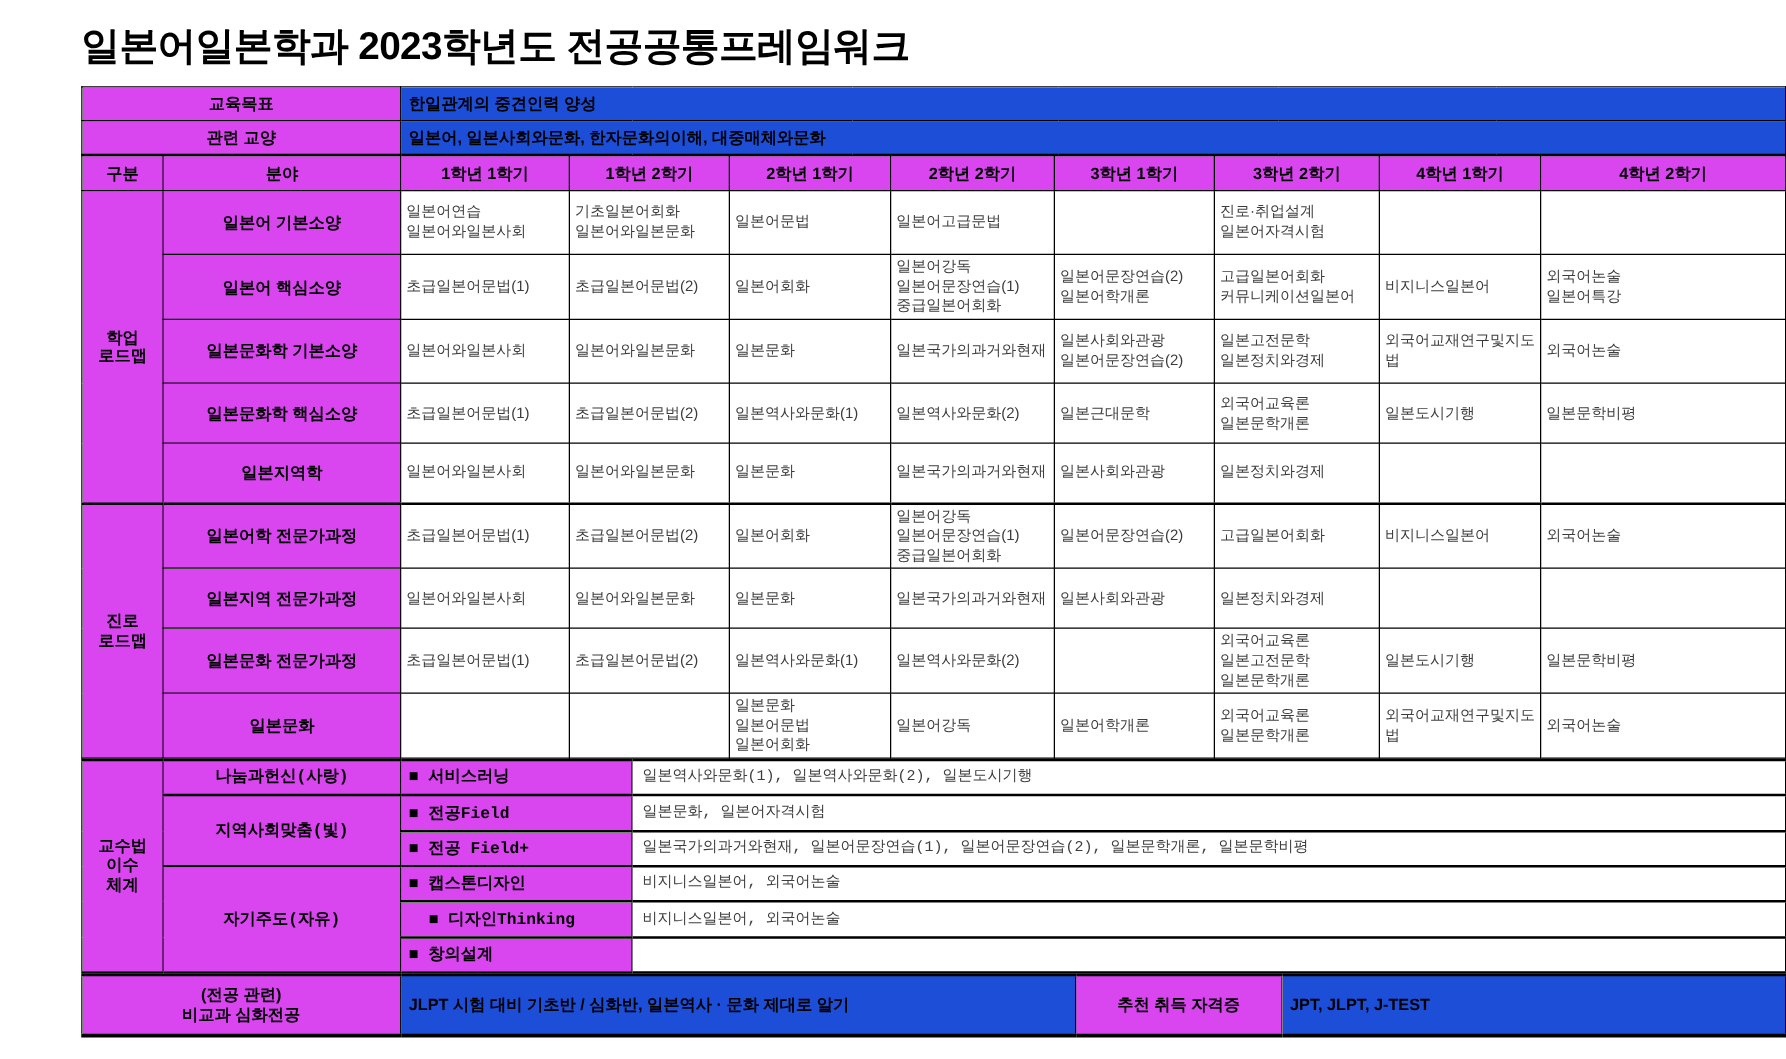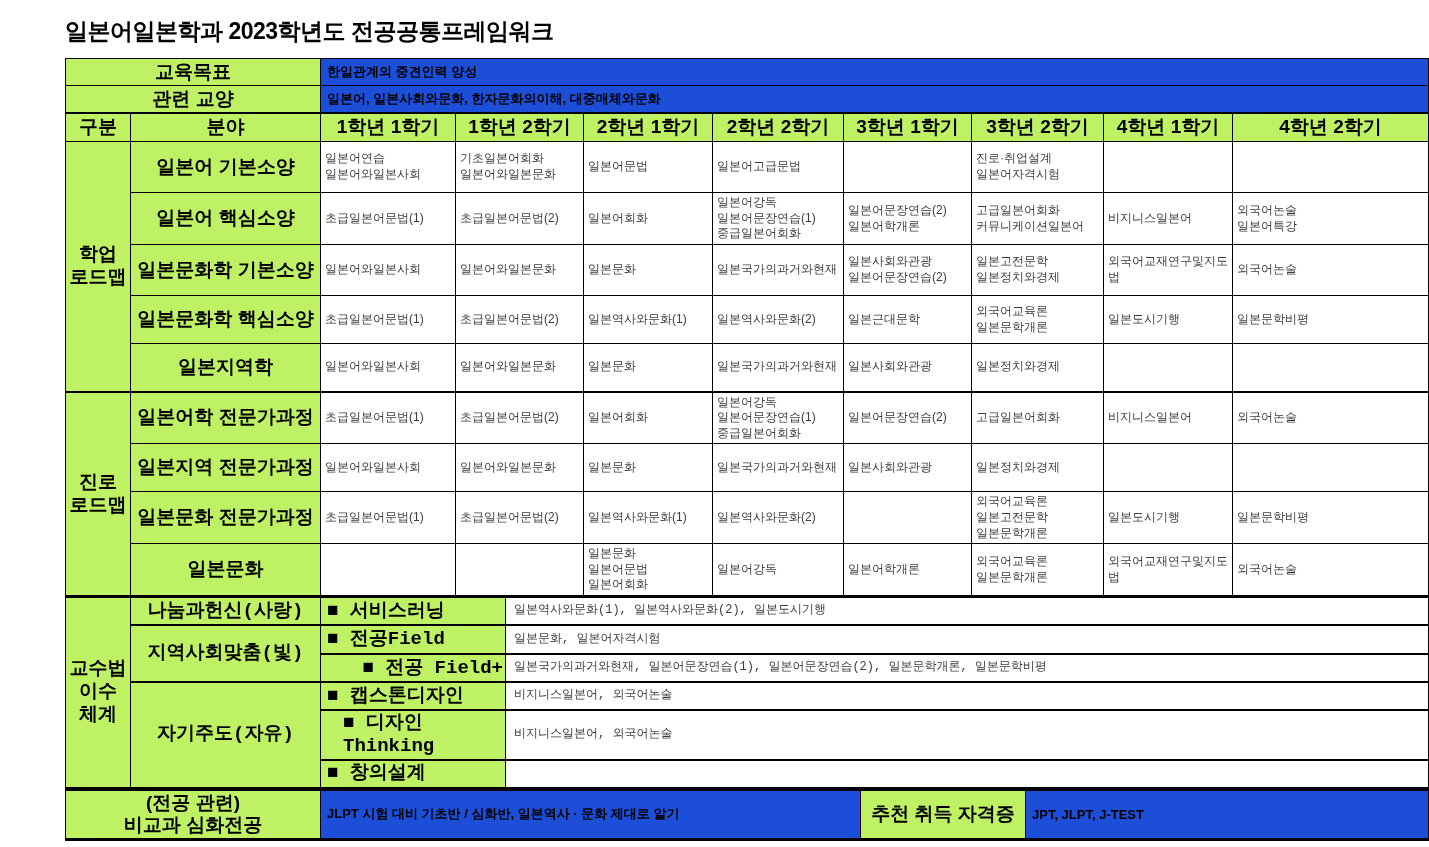--- a/index.html
+++ b/index.html
@@ -5,29 +5,29 @@
   * { margin:0; padding:0; box-sizing:border-box; }
   html,body { background:#ffffff; }
   body {
     font-family:"Liberation Sans","DejaVu Sans",sans-serif;
     color:#000;
     width:1429px; height:847px;
     overflow:hidden;
   }
   .page { padding:16px 0 0 65px; }
   .title {
-    font-size:23px; font-weight:bold; letter-spacing:-0.5px;
+    font-size:31px; font-weight:bold; letter-spacing:-0.5px;
     margin-bottom:11px;
   }
   .wrap { width:1364px; }
   table { border-collapse:collapse; table-layout:fixed; width:1364px; }
   td, th { border:1px solid #000; overflow:hidden; vertical-align:middle; }
   th.g, td.g {
-    background:#bef264; font-weight:bold; text-align:center;
-    font-size:19px; white-space:pre-line; line-height:1.2; padding:1px 2px;
+    background:#d946ef; font-weight:bold; text-align:center;
+    font-size:13px; white-space:pre-line; line-height:1.2; padding:1px 2px;
   }
   td.val  { font-weight:bold; font-size:13px; text-align:left; padding:2px 6px; background:#1d4ed8; }
   td.cred { font-weight:bold; font-size:13px; text-align:center; background:#fff; }
   td.course {
     background:#fff; color:#3c3c3c; font-size:12px; font-weight:normal;
     text-align:left; padding:2px 4px; white-space:pre-line;
     line-height:1.3; word-break:break-all;
   }
   tr.sep > td, tr.sep > th { border-top-width:2px; }
   table.teach td, table.teach th { border-top-width:2px; border-bottom-width:2px;font-family:Liberation Mono, monospace; }
@@ -232,21 +232,21 @@
         <th class="g">나눔과헌신(사랑)</th>
         <th class="g" style="text-align:left;padding-left:6px">■ 서비스러닝</th>
         <td class="course" style="padding-left:8px">일본역사와문화(1), 일본역사와문화(2), 일본도시기행</td>
       </tr>
       <tr style="height:29px">
         <th class="g" rowspan="2">지역사회맞춤(빛)</th>
         <th class="g" style="text-align:left;padding-left:6px">■ 전공Field</th>
         <td class="course" style="padding-left:8px">일본문화, 일본어자격시험</td>
       </tr>
       <tr style="height:28px">
-        <th class="g" style="text-align:right;padding-left:6px">■ 전공 Field+</th>
+        <th class="g" style="text-align:left;padding-left:6px">■ 전공 Field+</th>
         <td class="course" style="padding-left:8px">일본국가의과거와현재, 일본어문장연습(1), 일본어문장연습(2), 일본문학개론, 일본문학비평</td>
       </tr>
       <tr style="height:28px">
         <th class="g" rowspan="3">자기주도(자유)</th>
         <th class="g" style="text-align:left;padding-left:6px">■ 캡스톤디자인</th>
         <td class="course" style="padding-left:8px">비지니스일본어, 외국어논술</td>
       </tr>
       <tr style="height:29px">
         <th class="g" style="text-align:left;padding-left:22px">■ 디자인Thinking</th>
         <td class="course" style="padding-left:8px">비지니스일본어, 외국어논술</td>

